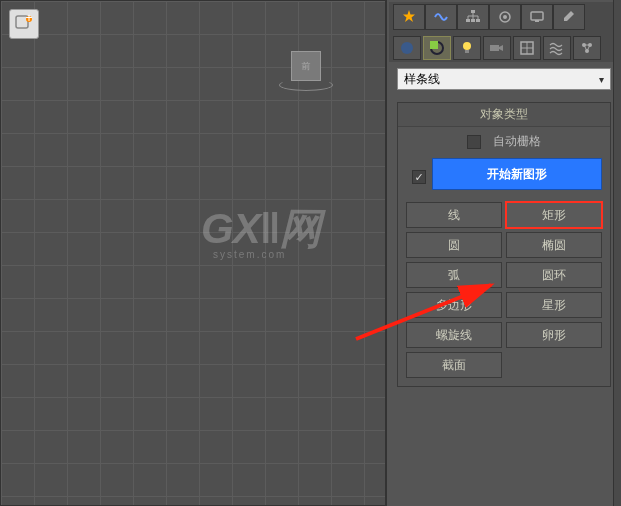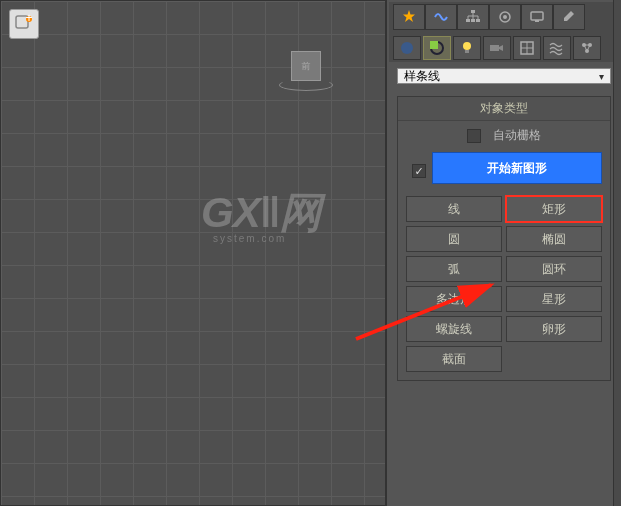--- a/index.html
+++ b/index.html
@@ -64,21 +64,21 @@
       top: 28px;
       left: -12px;
       width: 54px;
       height: 12px;
       border: 1px solid #888;
       border-radius: 50%;
       border-top-color: transparent;
     }
     .watermark {
       position: absolute;
-      top: 184px;
+      top: 200px;
       left: 200px;
       color: rgba(200,200,200,0.35);
       pointer-events: none;
     }
     .watermark .big {
       font-size: 42px;
       font-weight: bold;
       font-style: italic;
       letter-spacing: -1px;
     }
@@ -135,21 +135,21 @@
       align-items: center;
       justify-content: center;
       cursor: pointer;
     }
     .sub-btn.active {
       background: #6a6a55;
       border: 1px solid #888855;
     }
     .dropdown {
       margin: 6px 8px;
-      height: 16px;
+      height: 22px;
       background: #f0f0f0;
       border: 1px solid #888;
       display: flex;
       align-items: center;
       padding: 0 6px;
       justify-content: space-between;
       cursor: pointer;
       color: #000;
     }
     .dropdown .chev {

